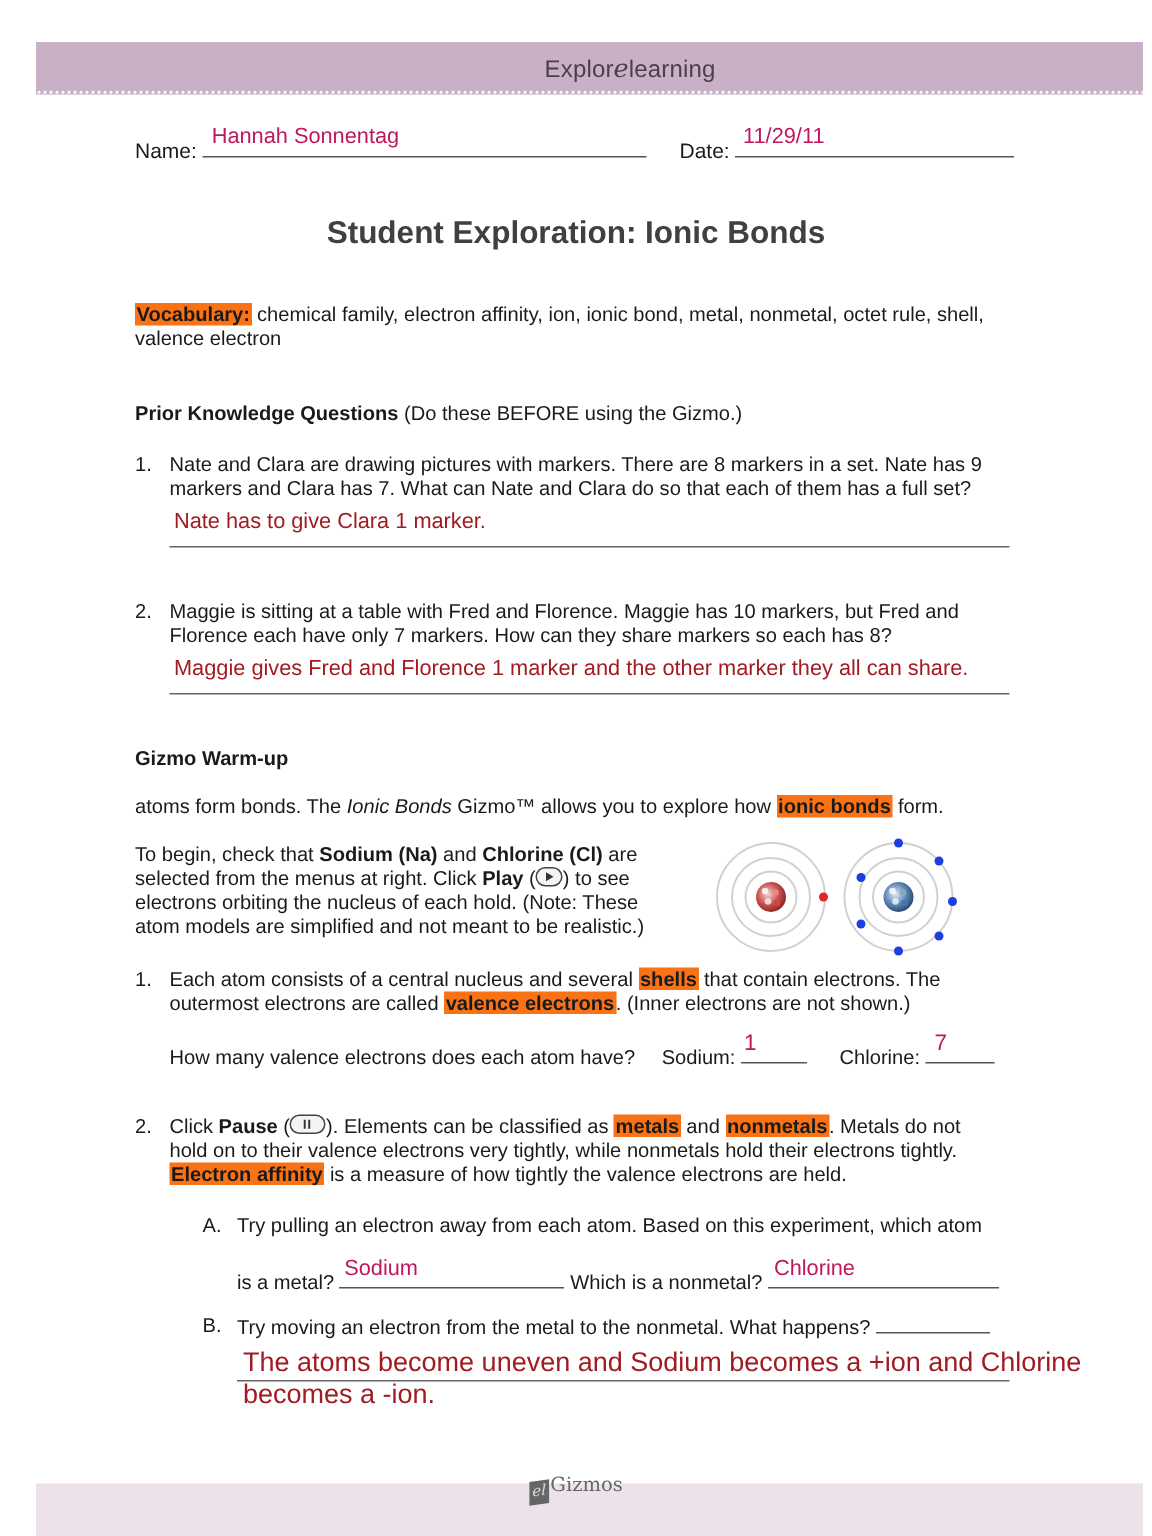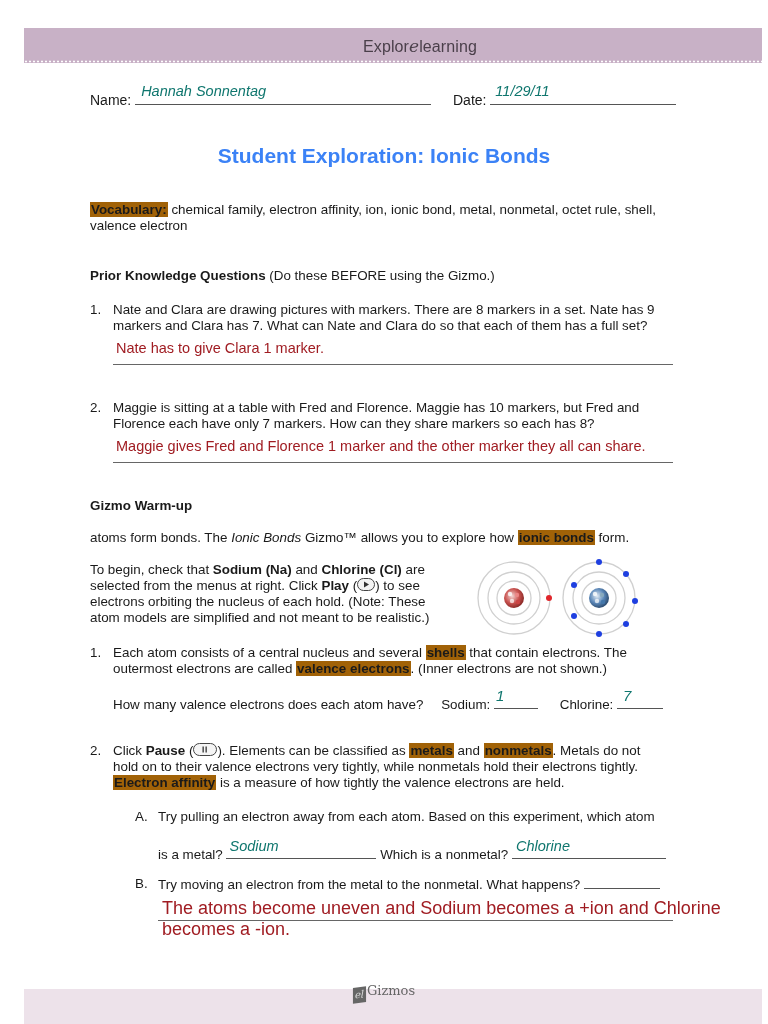--- a/index.html
+++ b/index.html
@@ -5,25 +5,25 @@
     html, body { margin: 0; padding: 0; background: #ffffff; }
     body { width: 768px; height: 1024px; position: relative; overflow: hidden;
       font-family: "Liberation Sans", sans-serif; color: #1a1a1a; font-size: 13.4px; }
     .abs { position: absolute; }
     .header-band { left: 24px; top: 28px; width: 738px; height: 33px; background: #c8b1c6; }
     .header-dots { left: 24px; top: 60px; width: 738px; height: 3px;
       background-image: radial-gradient(circle, #ffffff 0.9px, transparent 1.2px);
       background-size: 4px 3px; background-color: #c8b1c6; }
     .header-logo { left: 0; width: 768px; top: 36px; text-align: center; font-size: 16px; color: #4a3f4a; letter-spacing: 0.1px; padding-left: 36px; }
     .header-logo .swirl { font-family: "DejaVu Serif", serif; font-style: italic; font-size: 17px; color: #4a3f4a; }
-    .hand { color: #0f766e; font-style: italic; }
+    .hand { color: #be185d; }
     .uline { display: inline-block; border-bottom: 1px solid #555; position: relative; vertical-align: baseline; }
     .uline .ans { position: absolute; left: 0; right: 0; bottom: 4px; }
-    .title { left: 0; width: 768px; top: 144px; text-align: center; font-size: 21px; font-weight: bold; color: #3b82f6; }
-    .hl { background: #a16207; font-weight: bold; padding: 0 1px; }
+    .title { left: 0; width: 768px; top: 144px; text-align: center; font-size: 21px; font-weight: bold; color: #404040; }
+    .hl { background: #f97316; font-weight: bold; padding: 0 1px; }
     b { font-weight: bold; }
     .para { line-height: 16px; }
     .num { position: absolute; left: 90px; }
     .indent { position: absolute; left: 113px; }
     .answer-line { position: absolute; border-bottom: 1px solid #666; height: 0; }
     .hand-ans { position: absolute; color: #a01c22; font-size: 14.5px; }
     .icon-btn { display: inline-block; width: 16px; height: 11px; border: 1.2px solid #444; border-radius: 7px; vertical-align: -1px; position: relative; background: #f4f4f4; }
     .footer-band { left: 24px; top: 989px; width: 738px; height: 47px; background: #ede2ea; }
     .footer-logo { left: 0; width: 768px; top: 983px; text-align: center; font-family: "DejaVu Serif", serif; font-size: 13px; color: #666; }
     .gz-mark { display: inline-block; width: 13px; height: 16px; background: #666; transform: skew(-8deg) rotate(-8deg); vertical-align: -3px; margin-right: 1px; color: #ddd; font-size: 10px; line-height: 16px; font-style: italic; text-align: center; }

